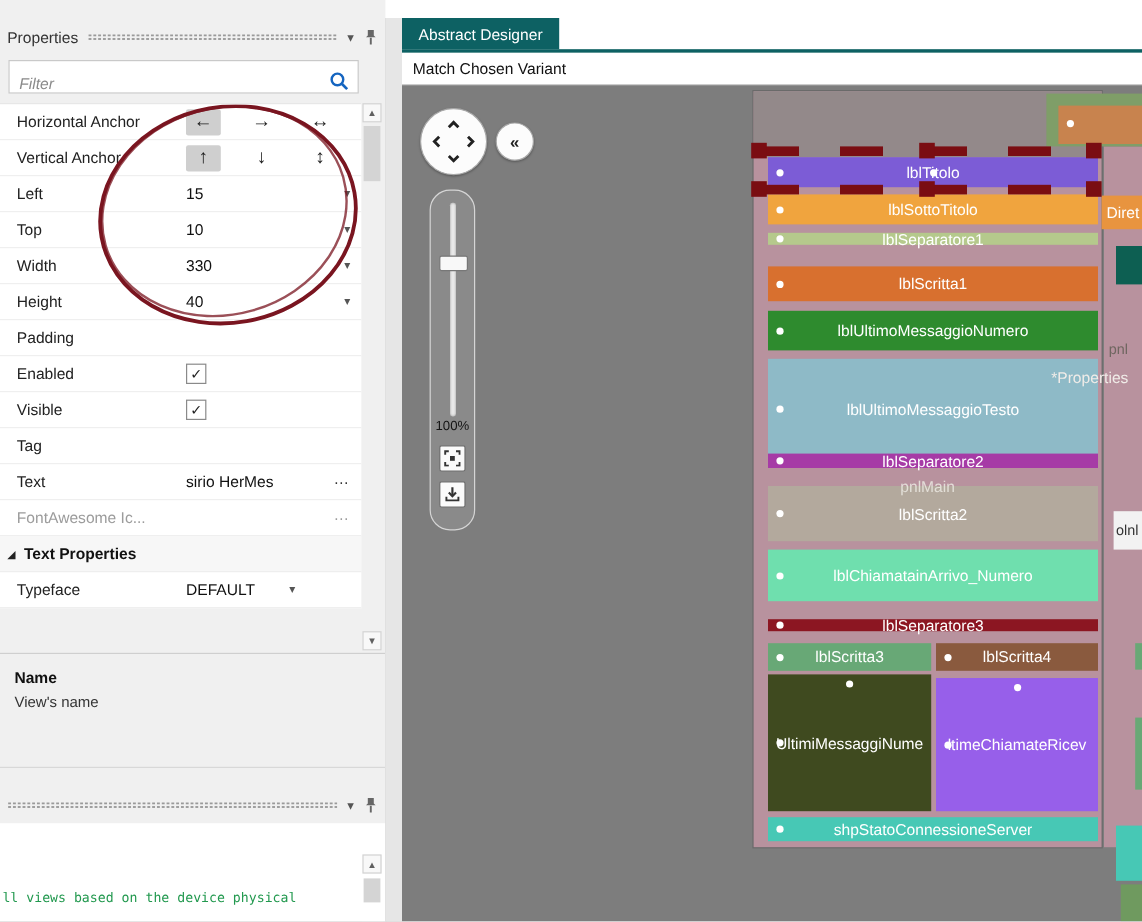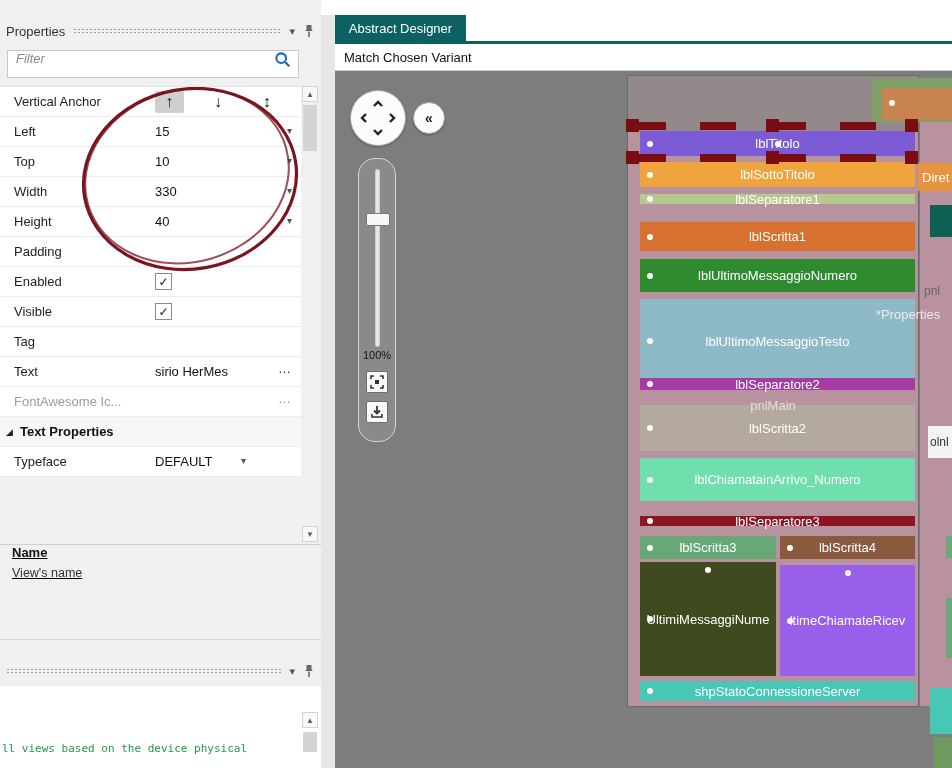--- a/index.html
+++ b/index.html
@@ -4,21 +4,21 @@
 <style>
   html,body{margin:0;padding:0;background:#e8e8e8;font-family:"Liberation Sans",sans-serif;}
   #app{position:relative;width:952px;height:768px;overflow:hidden;background:#f0f0f0;}
 
   
   .left-panel{position:absolute;left:0;top:0;width:321px;height:768px;background:#f0f0f0;border-right:1px solid #bdbdbd;}
   .panel-header{position:absolute;left:0;width:321px;height:26px;display:flex;align-items:center;padding:0 6px;box-sizing:border-box;}
   .panel-title{font-size:13px;color:#333;margin-right:8px;white-space:nowrap;}
   .hdots{flex:1;height:6px;background-image:radial-gradient(#9a9a9a 1px,transparent 1.2px);background-size:4px 3px;background-position:0 0;margin-right:8px;}
   .hchev{font-size:11px;color:#555;margin-right:8px;cursor:pointer;}
-  .filter-wrap{position:absolute;left:7px;top:50px;width:292px;height:28px;background:#fff;border:1px solid #c9c9c9;box-sizing:border-box;display:flex;align-items:flex-start;}
+  .filter-wrap{position:absolute;left:7px;top:50px;width:292px;height:28px;background:#fff;border:1px solid #c9c9c9;box-sizing:border-box;display:flex;align-items:flex-end;}
   .filter-input{flex:1;border:none;outline:none;font-size:13px;padding:0 8px;font-family:"Liberation Sans",sans-serif;color:#222;background:transparent;}
   .filter-input::placeholder{color:#8a8a8a;font-style:italic;}
   .grid{position:absolute;left:0;top:86px;width:301px;background:#fff;border-top:1px solid #e2e2e2;}
   .row{height:29px;border-bottom:1px solid #ececec;display:flex;align-items:center;position:relative;background:#fff;}
   .lbl{width:141px;padding-left:14px;font-size:13px;color:#222;white-space:nowrap;overflow:hidden;flex:none;}
   .val{font-size:13px;color:#111;white-space:nowrap;}
   .dd{position:absolute;right:9px;top:8px;font-size:10px;color:#555;cursor:pointer;}
   .dd.near{right:55px;}
   .ell{position:absolute;right:10px;top:4px;font-size:13px;color:#333;cursor:pointer;}
   .row.dim .lbl,.row.dim .ell{color:#9c9c9c;}
@@ -27,21 +27,21 @@
   .cbx{width:15px;height:15px;border:1px solid #8a8a8a;background:#fff;display:flex;align-items:center;justify-content:center;cursor:pointer;}
   .cbx .mark{font-size:12px;color:#222;line-height:1;}
   .row.section{background:#f7f7f7;}
   .tri{font-size:9px;color:#222;margin-left:6px;margin-right:7px;cursor:pointer;}
   .lbl-b{font-size:13px;font-weight:bold;color:#111;}
   .annotation{position:absolute;left:0;top:0;pointer-events:none;}
   
   .vscroll{position:absolute;width:17px;background:#f0f0f0;}
   .sb-btn{position:absolute;left:0;width:16px;height:16px;border:1px solid #d2d2d2;background:#f8f8f8;color:#606060;font-size:8px;display:flex;align-items:center;justify-content:center;box-sizing:border-box;cursor:pointer;}
   .sb-thumb{position:absolute;left:1px;width:14px;background:#d4d4d4;cursor:pointer;}
-  .help-box{position:absolute;left:0;top:544px;width:321px;height:96px;border-top:1px solid #cfcfcf;border-bottom:1px solid #d8d8d8;background:#f0f0f0;padding:0 12px;box-sizing:border-box;text-decoration:underline;}
+  .help-box{position:absolute;left:0;top:544px;width:321px;height:96px;border-top:1px solid #cfcfcf;border-bottom:1px solid #d8d8d8;background:#f0f0f0;padding:12px 12px;box-sizing:border-box;}
   .help-title{font-size:13px;font-weight:bold;color:#111;margin-bottom:6px;}
   .help-text{font-size:12.5px;color:#333;}
   .bottom-content{position:absolute;left:0;top:686px;width:321px;height:82px;background:#fff;overflow:hidden;}
   .code-line{position:absolute;left:2px;top:56px;font-family:"DejaVu Sans Mono",monospace;font-size:11px;white-space:nowrap;}
 
   
   .right-top{position:absolute;left:321px;top:0;width:631px;height:15px;background:#fff;}
   .splitter{position:absolute;left:321px;top:0;width:14px;height:768px;background:#e6e6e6;}
   .tabstrip{position:absolute;left:335px;top:15px;width:617px;height:26px;background:#fff;}
   .tab{position:absolute;left:0;top:0;width:131px;height:26px;color:#fff;font-size:13px;display:flex;align-items:center;justify-content:center;cursor:pointer;}
@@ -95,20 +95,26 @@
     <div class="filter-wrap">
       <input class="filter-input" placeholder="Filter" style="">
       <svg width="18" height="18" viewBox="0 0 16 16" style="margin-right:6px;">
         <circle cx="6.4" cy="6.4" r="4.3" fill="none" stroke="#1565c0" stroke-width="1.8"></circle>
         <line x1="9.8" y1="9.8" x2="13.6" y2="13.6" stroke="#1565c0" stroke-width="2"></line>
       </svg>
     </div>
 
     <div class="grid">
 
+      <div class="row">
+        <span class="lbl">Horizontal Anchor</span>
+        <span class="abtn sel">←</span>
+        <span class="abtn">→</span>
+        <span class="abtn">↔</span>
+      </div>
 
       <div class="row">
         <span class="lbl">Vertical Anchor</span>
         <span class="abtn sel">↑</span>
         <span class="abtn">↓</span>
         <span class="abtn">↕</span>
       </div>
 
       <div class="row">
         <span class="lbl">Left</span>

